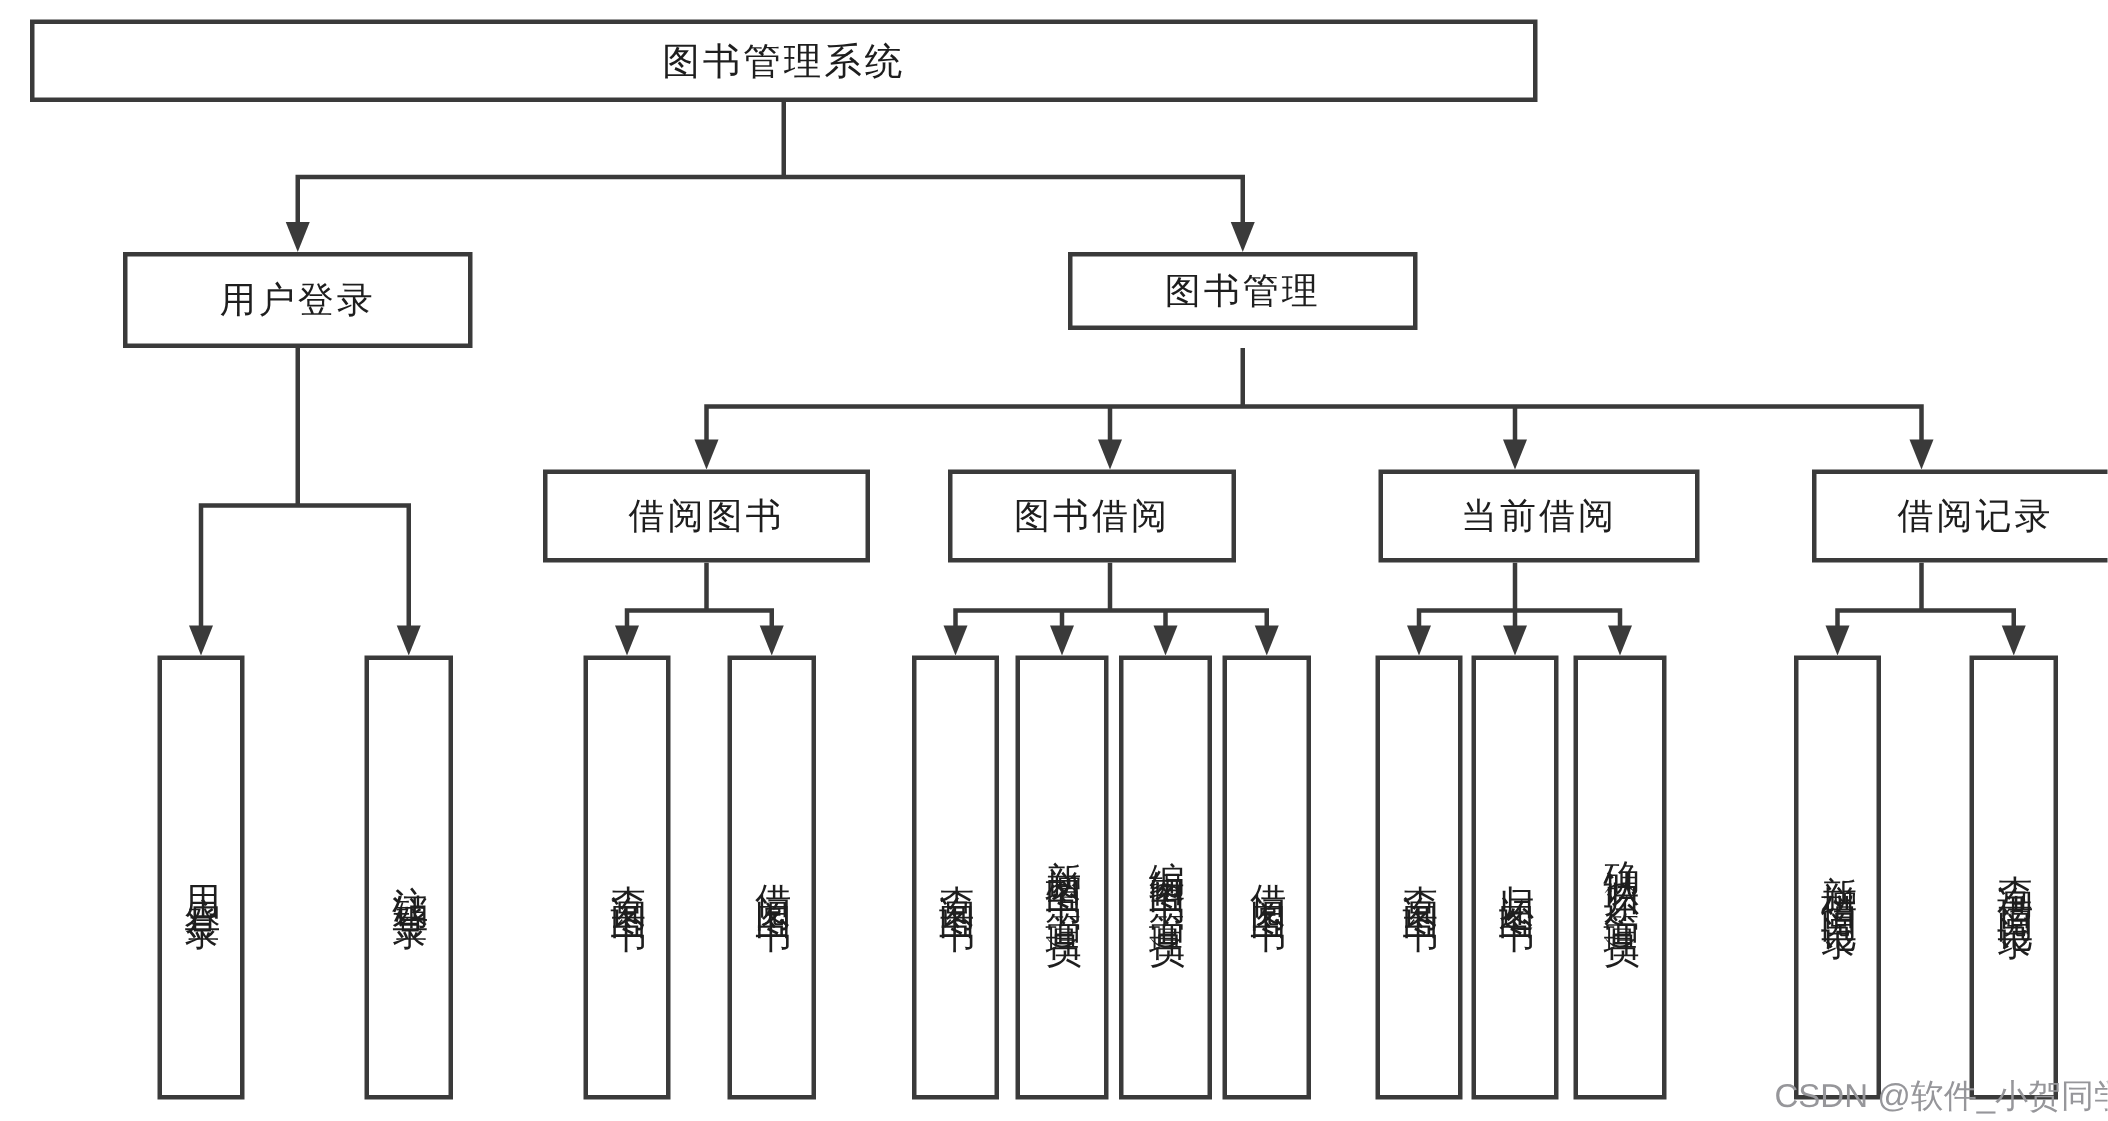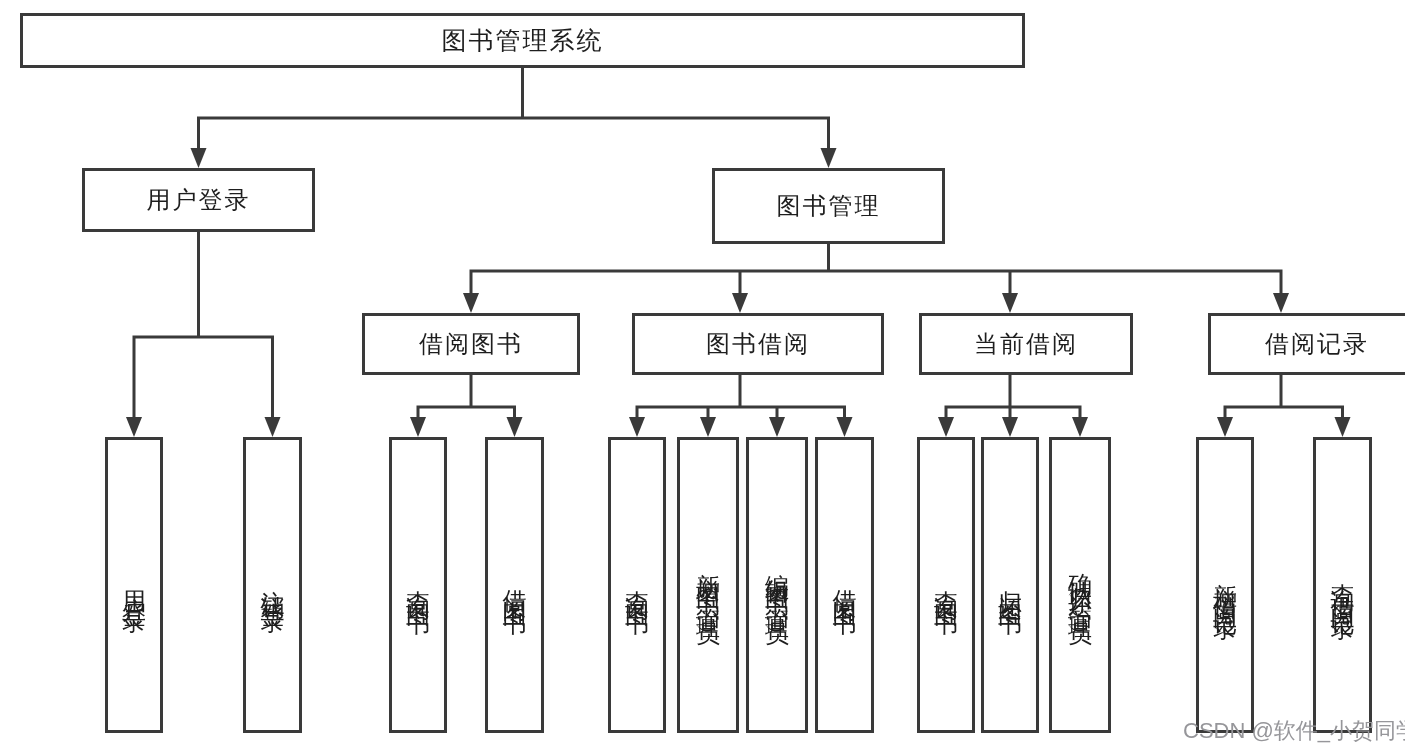--- a/index.html
+++ b/index.html
@@ -117,24 +117,24 @@
     <g>
       <path class="wire" d="M1281 375 V407 M1225 407 H1342.5 M1225 405.5 V419 M1342.5 405.5 V419"></path>
       <polygon class="arrow" points="1217,417 1233,417 1225,437"></polygon>
       <polygon class="arrow" points="1334.5,417 1350.5,417 1342.5,437"></polygon>
     </g>
   </svg>
 
   <div class="node hbox root-box" style="left:20px;top:13px;width:1005px;height:55px;">图书管理系统</div>
 
   <div class="node hbox" style="left:82px;top:168px;width:233px;height:64px;">用户登录</div>
-  <div class="node hbox" style="left:712px;top:168px;width:233px;height:76px;">图书管理</div>
+  <div class="node hbox" style="left:712px;top:168px;width:233px;height:52px;">图书管理</div>
 
   <div class="node hbox" style="left:362px;top:313px;width:218px;height:62px;">借阅图书</div>
-  <div class="node hbox" style="left:632px;top:313px;width:252px;height:62px;">图书借阅</div>
+  <div class="node hbox" style="left:632px;top:313px;width:192px;height:62px;">图书借阅</div>
   <div class="node hbox" style="left:903px;top:313px;width:214px;height:62px;margin-left:16px;">当前借阅</div>
   <div class="node hbox" style="left:1208px;top:313px;width:218px;height:62px;">借阅记录</div>
 
   <div class="node vbox" style="left:105px;top:437px;width:58px;height:296px;">用户登录</div>
   <div class="node vbox" style="left:243px;top:437px;width:59px;height:296px;">注销登录</div>
 
   <div class="node vbox" style="left:389px;top:437px;width:58px;height:296px;">查询图书</div>
   <div class="node vbox" style="left:485px;top:437px;width:59px;height:296px;">借阅图书</div>
 
   <div class="node vbox" style="left:608px;top:437px;width:58px;height:296px;">查询图书</div>

